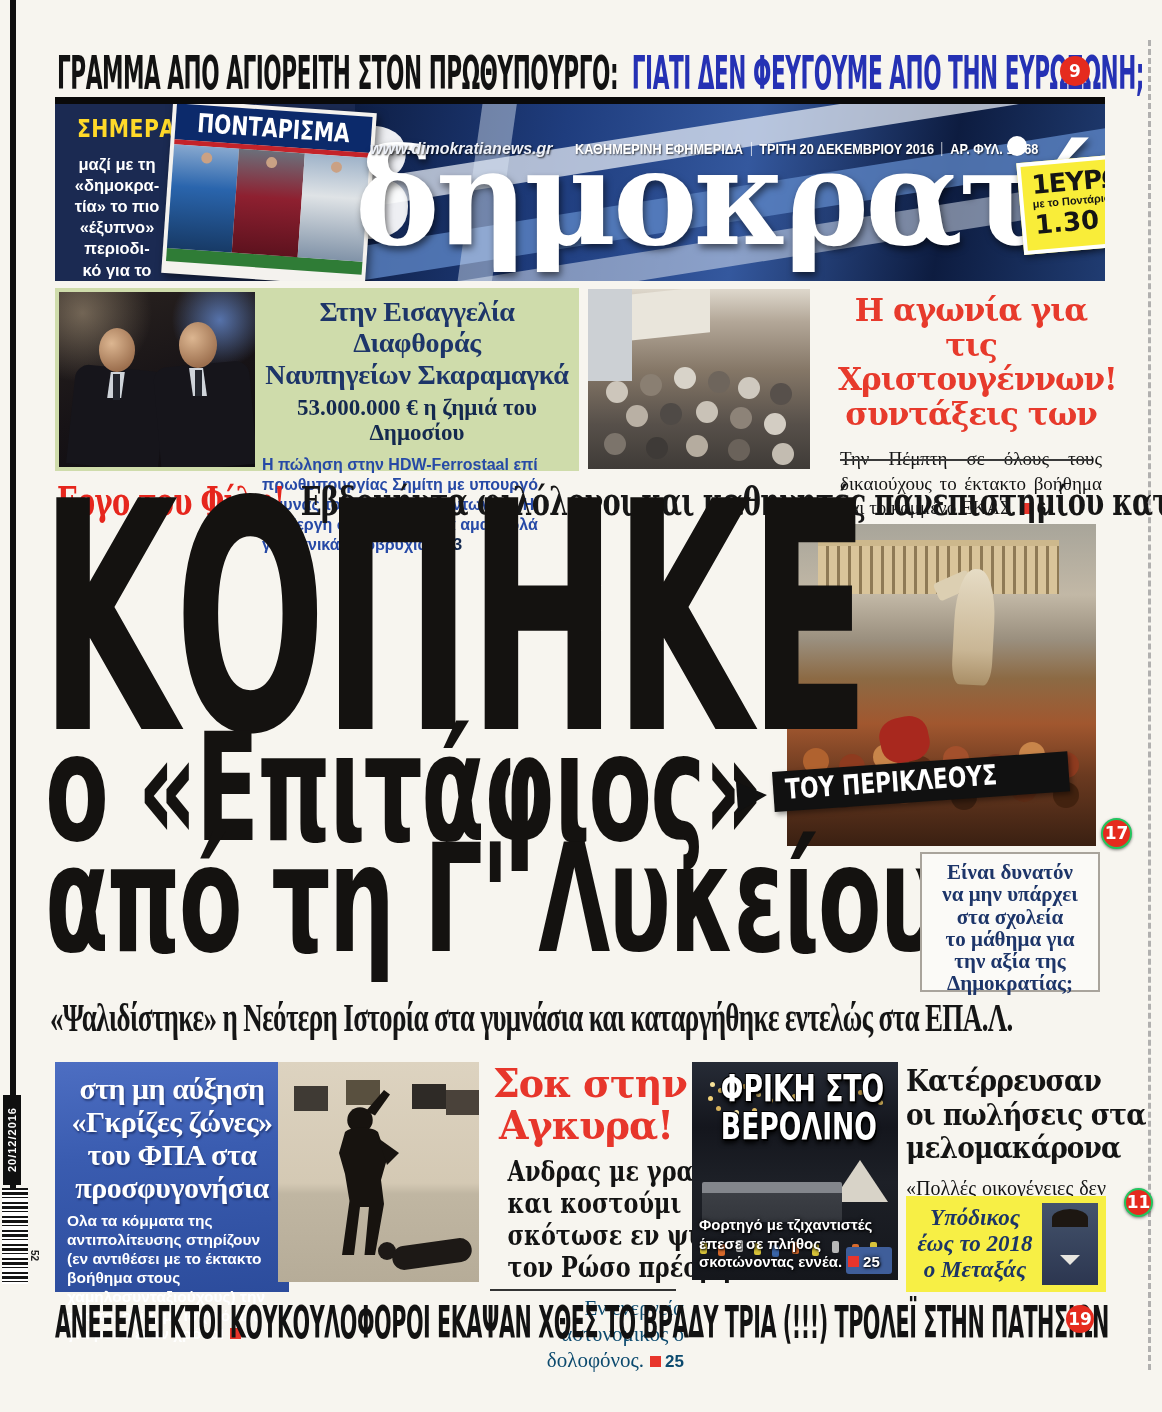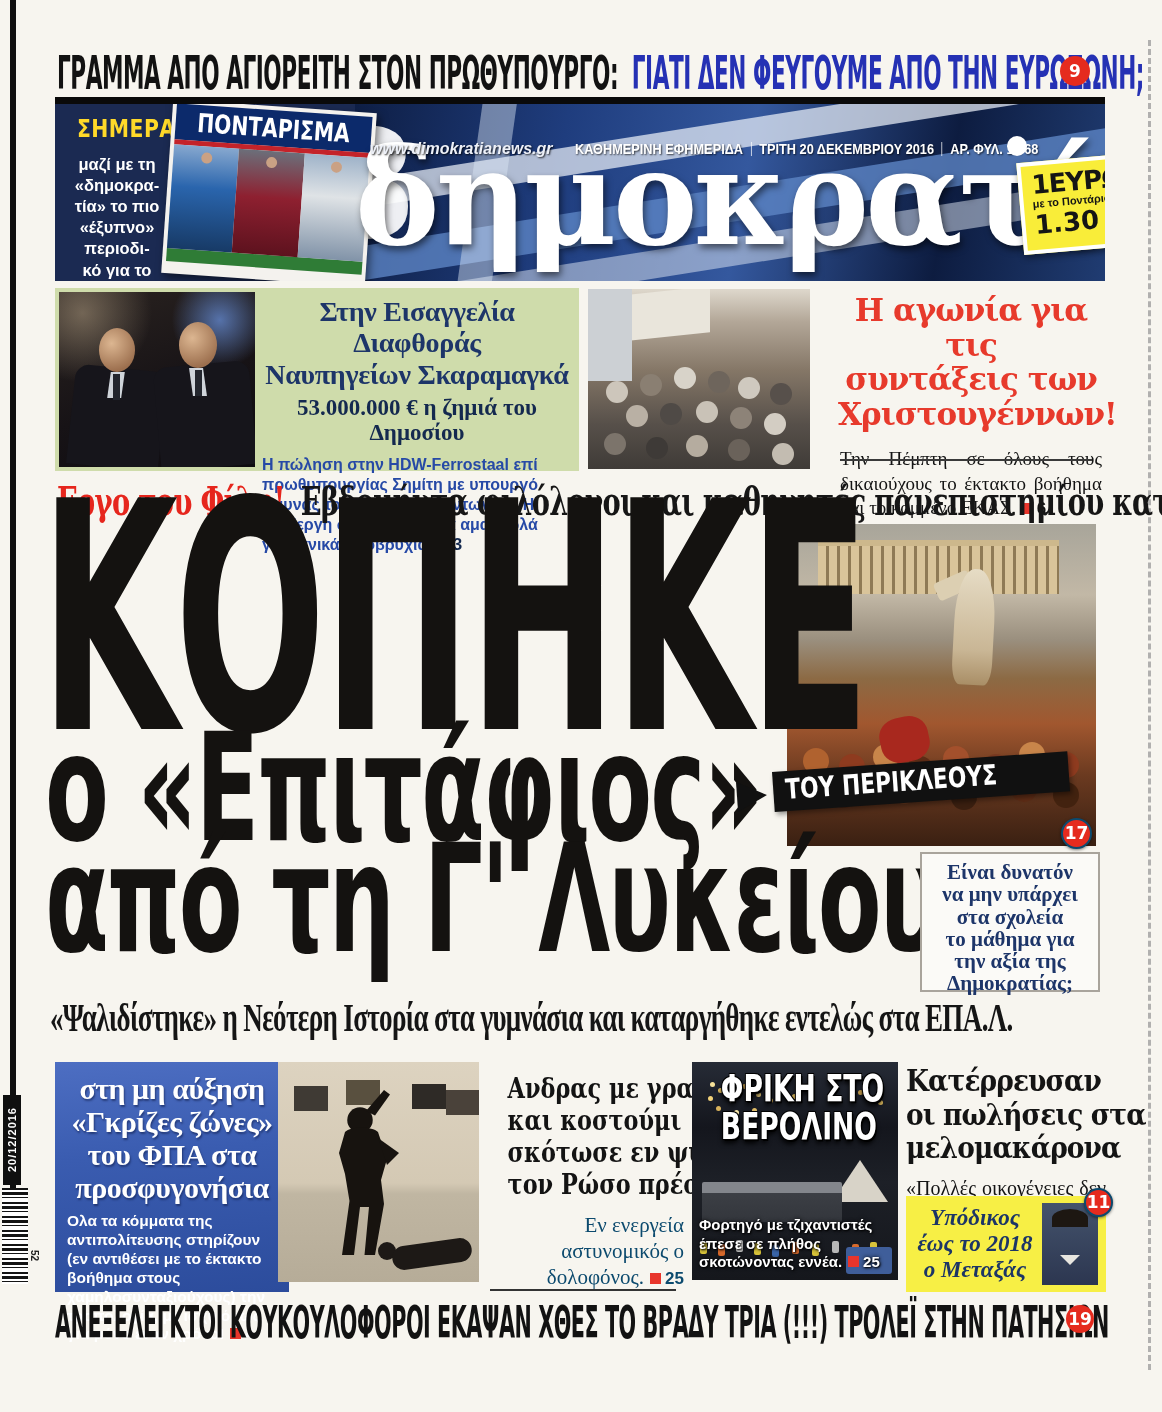--- a/index.html
+++ b/index.html
@@ -23,21 +23,21 @@
   .right-dashes { left:1148px; top:40px; height:1330px; width:0;
                   border-left:3px dashed #9a9a9a; opacity:.75; }
 
   
   .condX { display:inline-block; white-space:nowrap; transform-origin:left top; }
   .fitline { display:block; white-space:nowrap; transform:scaleX(var(--sx,.85)); transform-origin:center top; }
   .fitline-l { display:block; white-space:nowrap; transform:scaleX(var(--sx,.85)); transform-origin:left top; }
   .pref { position:absolute; border-radius:50%; background:#e52b1e; color:#fff;
           font:700 17px/1 "DejaVu Sans", sans-serif;
           display:flex; align-items:center; justify-content:center; }
-  .pref.ring { border:2px solid #0c4a6e; box-shadow:0 1px 3px rgba(0,0,0,.5); }
+  .pref.ring { border:2px solid #22c55e; box-shadow:0 1px 3px rgba(0,0,0,.5);margin-left:40px; }
   .sq { display:inline-block; width:11px; height:11px; background:#e8352b; margin:0 4px 0 6px; }
   .ref-num { font:700 17px "Liberation Sans", sans-serif; }
 
   
   .topstrip { left:57px; top:50px; }
   .ts-scale { font:700 46px/1 "DejaVu Sans", sans-serif; letter-spacing:-1px; transform:scaleX(.47); }
   .ts-black { color:#121212; }
   .ts-blue  { color:#2531b4; margin-left:14px; }
   .rule-top { left:55px; top:97px; width:1050px; height:7px; background:#0a0a0a; }
 
@@ -325,22 +325,22 @@
   </div>
 
   <div class="abs photo-crowd">
     <div class="pc-awning"></div>
     <div class="pc-truck"></div>
     <div class="pc-heads"></div>
   </div>
 
   <div class="abs pensions">
     <div class="pn-line">Η αγωνία για τις</div>
+    <div class="pn-line">Χριστουγέννων!</div>
     <div class="pn-line">συντάξεις των</div>
-    <div class="pn-line">Χριστουγέννων!</div>
     <div class="pn-body"><span>Την Πέμπτη σε όλους τους δικαιούχους το έκτακτο βοήθημα και το κομμένο ΕΚΑΣ.</span><span class="sq"></span><span class="ref-num">6</span></div>
   </div>
   <div class="abs pn-rule"></div>
 
   <div class="abs kicker">
     <span class="condX kick-scale">
       <span class="kick-red">Εργο του Φίλη!</span>
       <span class="kick-black">Εβδομήντα φιλόλογοι και καθηγητές πανεπιστημίου καταγγέλλουν</span>
     </span>
   </div>
@@ -389,20 +389,24 @@
       <circle cx="40" cy="22" r="8.5" fill="#17130f"></circle>
       <path d="M44,16 L56,2 L60,5 L50,19 Z" fill="#17130f"></path>
       <path d="M30,30 C34,26 48,26 52,30 L58,48 L54,62 L56,78 L50,112 L43,112 L46,80 L40,80 L36,112 L28,112 L33,76 L30,58 L26,44 Z" fill="#17130f"></path>
       <path d="M52,34 L66,44 L58,52 Z" fill="#17130f"></path>
     </svg>
     <div class="ak-vhead"></div>
     <div class="ak-victim"></div>
   </div>
 
   <div class="abs ankara">
+    <div class="ak-head">
+      <span class="fitline" style="--sx:.95">Σοκ στην</span>
+      <span class="fitline" style="--sx:.95">Αγκυρα!</span>
+    </div>
     <div class="ak-sub">
       <span class="fitline" style="--sx:.8">Ανδρας με γραβάτα</span>
       <span class="fitline" style="--sx:.8">και κοστούμι</span>
       <span class="fitline" style="--sx:.8">σκότωσε εν ψυχρώ</span>
       <span class="fitline" style="--sx:.8">τον Ρώσο πρέσβη</span>
     </div>
     <div class="ak-body"><span>Εν ενεργεία αστυνομικός ο δολοφόνος.</span><span class="sq"></span><span class="ref-num">25</span></div>
   </div>
   <div class="abs ak-rule"></div>
 

